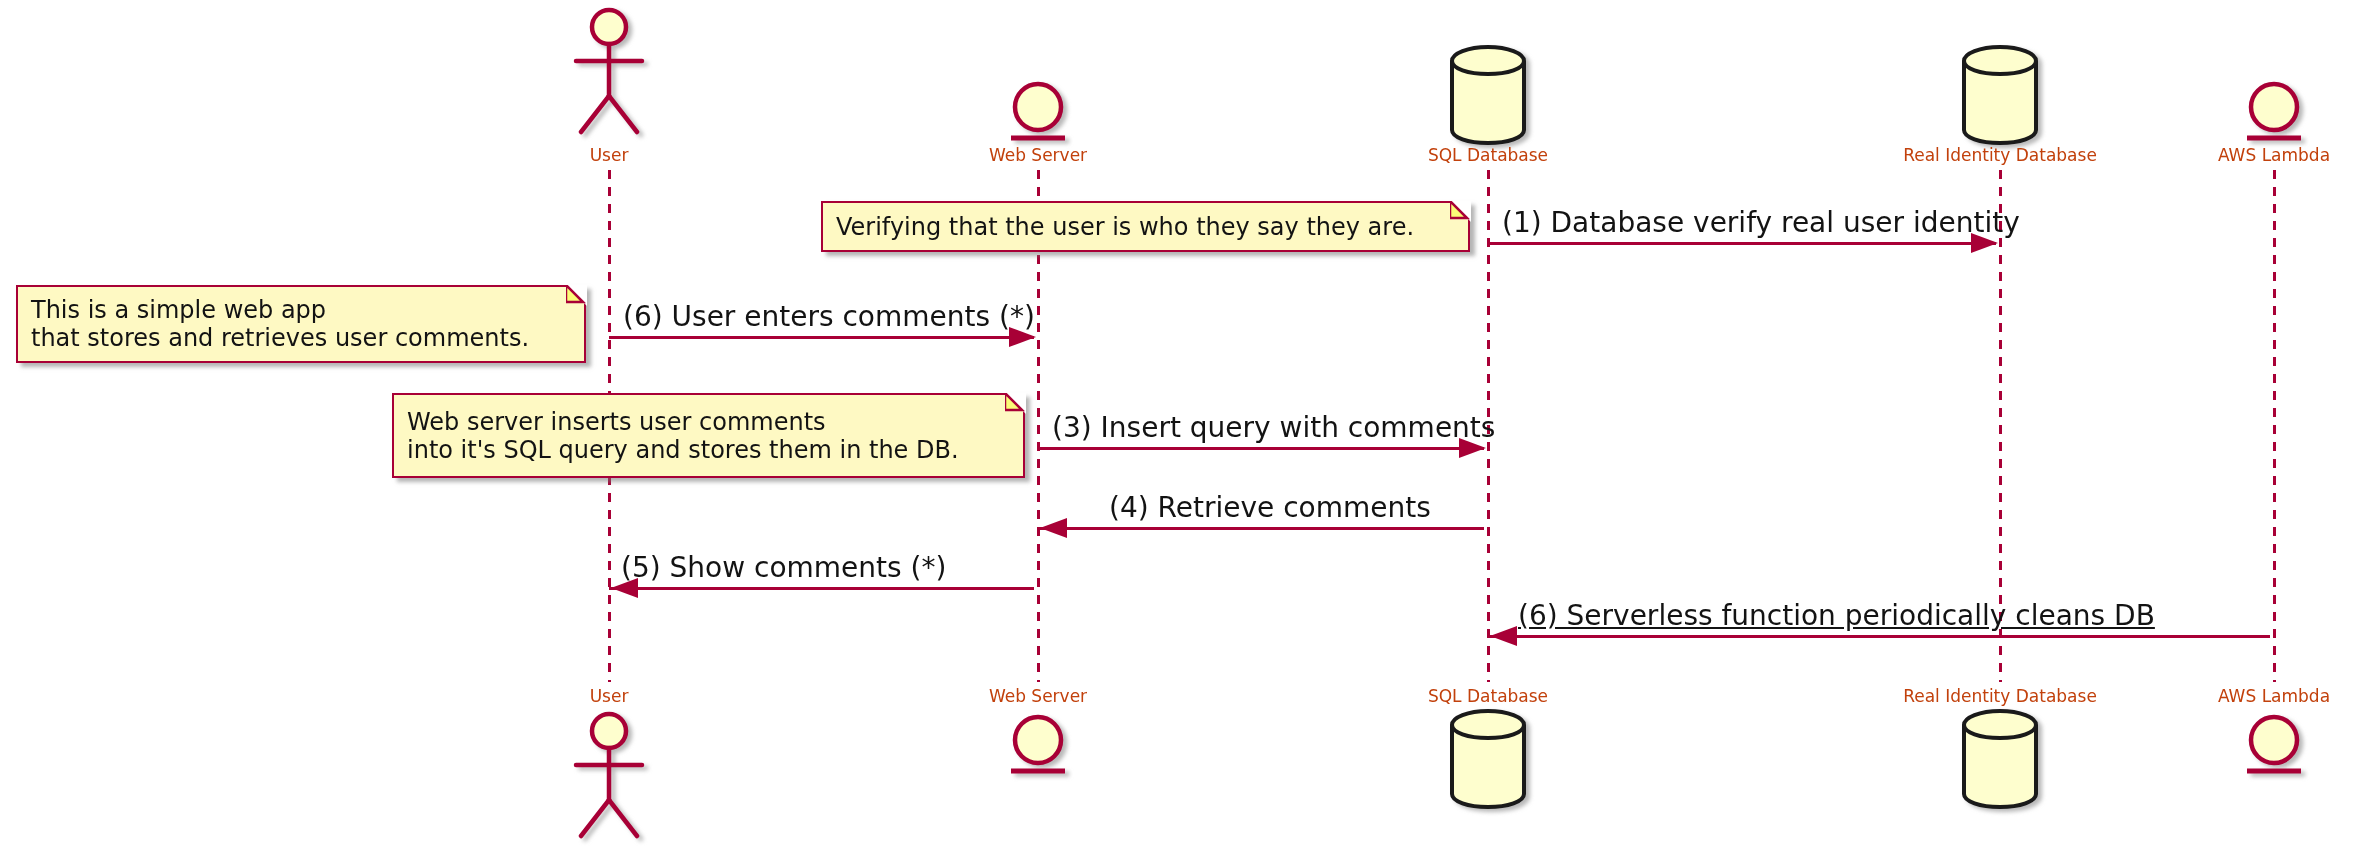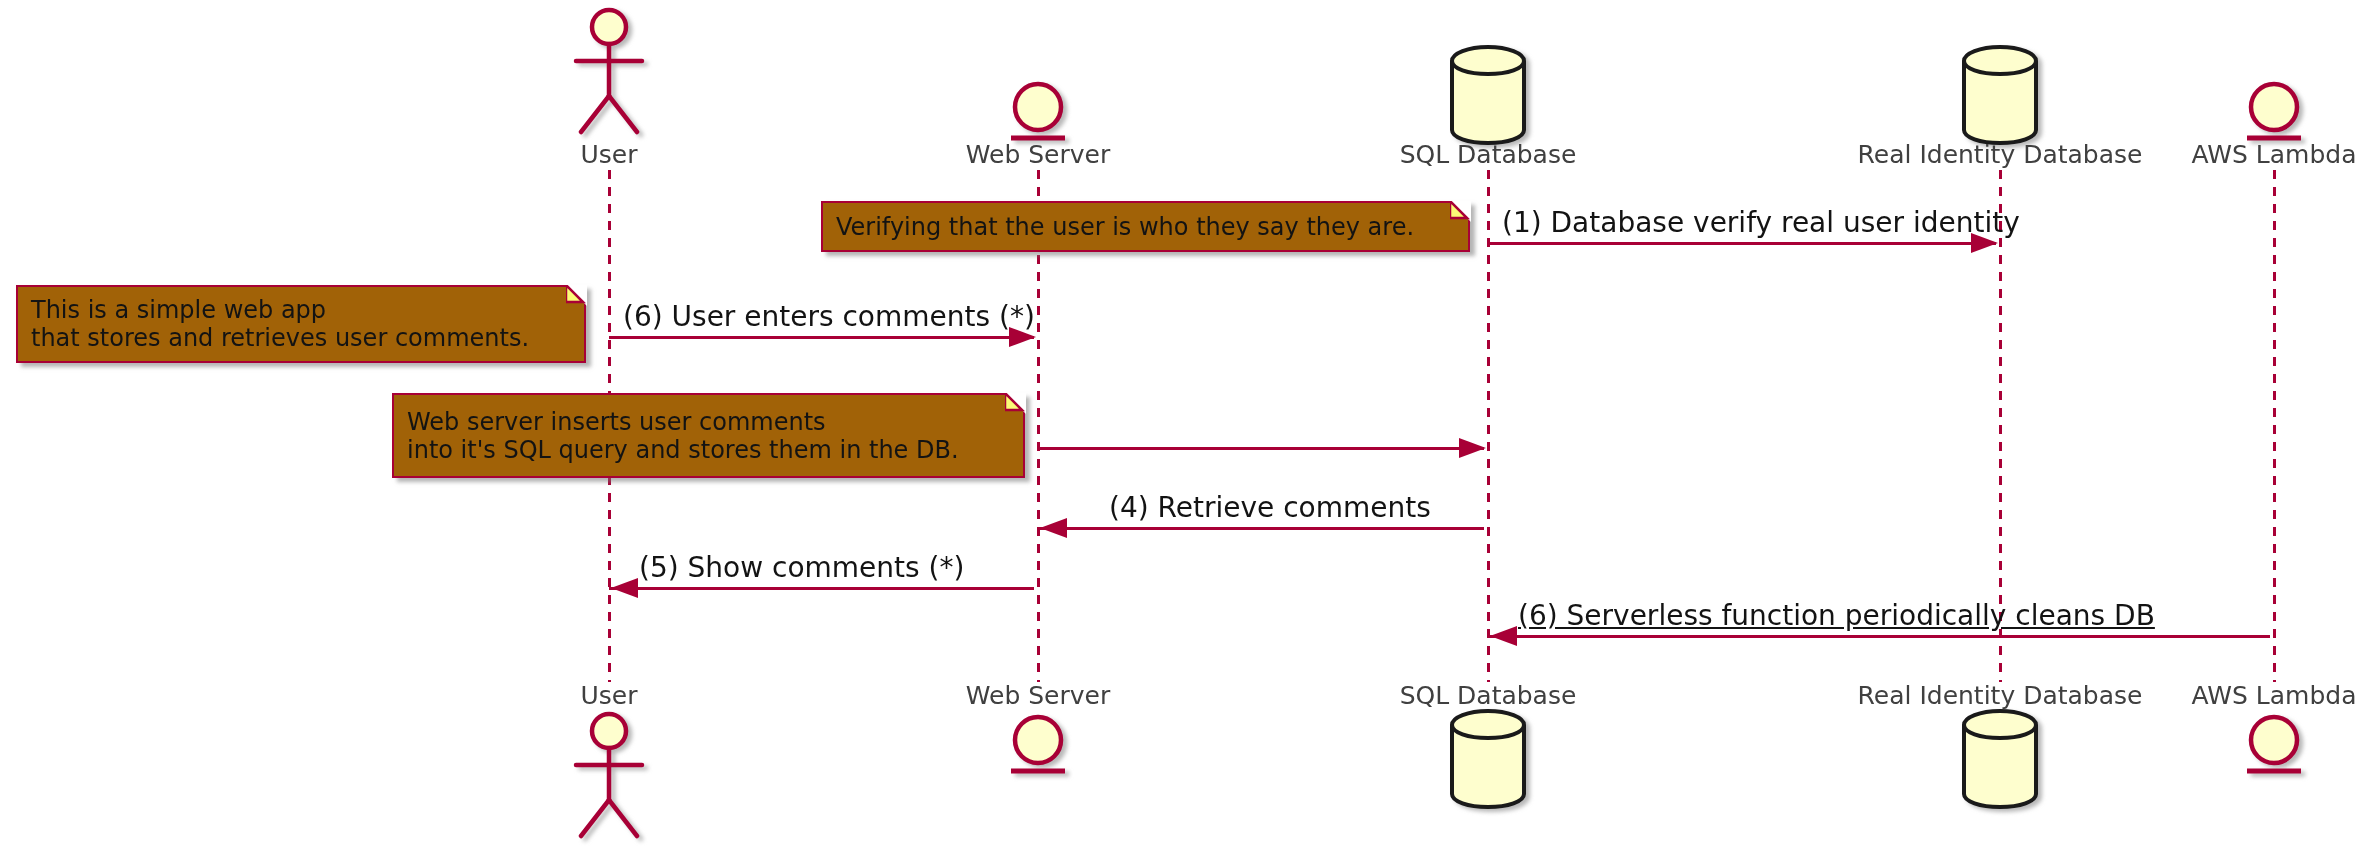--- a/index.html
+++ b/index.html
@@ -11,36 +11,36 @@
   .lifeline {
     position:absolute; width:3px; z-index:1;
     background:repeating-linear-gradient(to bottom,#A80036 0 9px, transparent 9px 17px);
   }
   .icon {
     position:absolute; z-index:3;
     filter:drop-shadow(4px 3px 2px rgba(125,125,125,0.55));
   }
   .p-label {
     position:absolute; width:440px; text-align:center; z-index:3;
-    font-size:25px; line-height:28px; color:#404040; white-space:nowrap;
+    font-size:17px; line-height:28px; color:#c2410c; white-space:nowrap;
   }
   .msg-line { position:absolute; height:3px; background:#A80036; z-index:2; }
   .arrow {
     position:absolute; width:0; height:0; z-index:2;
     border-top:10px solid transparent; border-bottom:10px solid transparent;
   }
   .arrow.right { border-left:27px solid #A80036; }
   .arrow.left  { border-right:27px solid #A80036; }
   .msg-label {
     position:absolute; z-index:2; font-size:28px; line-height:28px;
     color:#131313; white-space:nowrap;
   }
   .note {
     position:absolute; z-index:4; box-sizing:border-box;
-    background:#a16207; border:2.5px solid #A80036;
+    background:#fef9c3; border:2.5px solid #A80036;
     box-shadow:5px 4px 4px rgba(120,120,120,0.55);
     display:flex; flex-direction:column; justify-content:center;
     padding-left:13px; padding-right:26px;
   }
   .note-line { font-size:24px; line-height:28px; color:#131313; white-space:nowrap; }
   .note-fold { position:absolute; top:-2.5px; right:-2.5px; z-index:5; }
 </style>
 </head>
 <body>
 
@@ -111,26 +111,27 @@
       </svg></div>
     <div class="p-label" style="left: 2054px; top: 682px;">AWS Lambda</div>
     <div class="msg-line" style="left: 1488px; top: 241.5px; width: 508px;"></div>
     <div class="arrow right" style="left: 1971px; top: 233px;"></div>
     <div class="msg-label" style="left: 1502px; top: 209px;">(1) Database verify real user identity</div>
     <div class="msg-line" style="left: 609px; top: 335.5px; width: 425px;"></div>
     <div class="arrow right" style="left: 1009px; top: 327px;"></div>
     <div class="msg-label" style="left: 623px; top: 303px;">(6) User enters comments (*)</div>
     <div class="msg-line" style="left: 1038px; top: 446.5px; width: 446px;"></div>
     <div class="arrow right" style="left: 1459px; top: 438px;"></div>
+    <div class="msg-label" style="left: 1052px; top: 414px;">(3) Insert query with comments</div>
     <div class="msg-line" style="left: 1038px; top: 526.5px; width: 446px;"></div>
     <div class="arrow left" style="left: 1040px; top: 518px;"></div>
     <div class="msg-label" style="left: 1068px; top: 494px; margin-left: 41px;">(4) Retrieve comments</div>
     <div class="msg-line" style="left: 609px; top: 586.5px; width: 425px;"></div>
     <div class="arrow left" style="left: 611px; top: 578px;"></div>
-    <div class="msg-label" style="left: 639px; top: 554px;">(5) Show comments (*)</div>
+    <div class="msg-label" style="left: 621px; top: 554px;">(5) Show comments (*)</div>
     <div class="msg-line" style="left: 1488px; top: 634.5px; width: 782px;"></div>
     <div class="arrow left" style="left: 1490px; top: 626px;"></div>
     <div class="msg-label" style="left: 1518px; top: 602px; text-decoration: underline;">(6) Serverless function periodically cleans DB</div>
     <div class="note" style="left: 821px; top: 201px; width: 649px; height: 51px;">
       <div class="note-line">Verifying that the user is who they say they are.</div>
       <div class="note-fold"><svg width="21" height="21" viewBox="0 0 21 21">
           <path d="M0 0 H21 V21 Z" fill="#FFFFFF"></path>
           <path d="M0 0 L17 17 H0 Z" fill="#FBFB77" stroke="#A80036" stroke-width="2.5"></path>
         </svg></div>
     </div>

